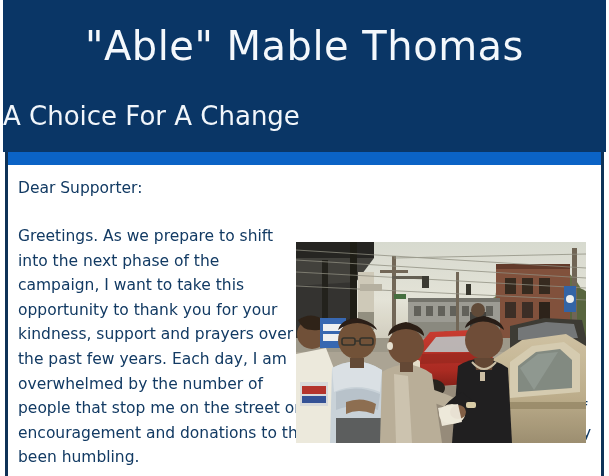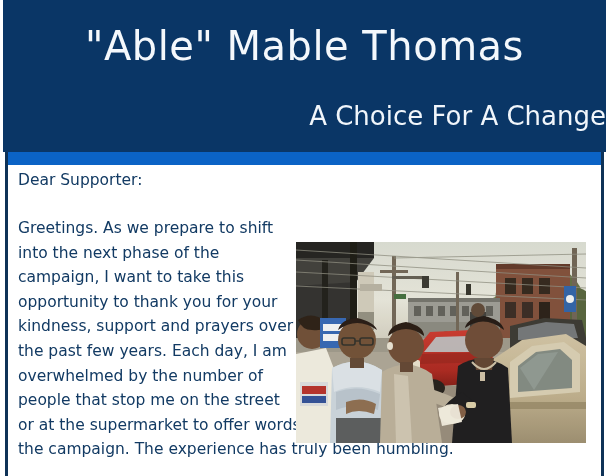--- a/index.html
+++ b/index.html
@@ -20,21 +20,21 @@
     overflow:hidden;
   }
   .banner-title{
     position:absolute;left:0;top:22px;width:100%;
     text-align:center;color:#f4f8fc;
     font-size:40px;font-weight:400;letter-spacing:0.5px;
     line-height:48px;white-space:nowrap;
   }
   .banner-subtitle{
     position:absolute;left:0;top:100px;width:100%;
-    text-align:right;color:#f1f6fb;
+    text-align:left;color:#f1f6fb;
     font-size:26px;font-weight:400;line-height:32px;white-space:nowrap;
   }
   .banner-stripe{
     position:absolute;left:6px;top:152px;width:597px;height:13px;
     background:#0b63c5;
   }
 
   
   .rule-left{
     position:absolute;left:5px;top:152px;width:3px;height:324px;
@@ -45,21 +45,21 @@
     background:#0e3257;
   }
 
   
   .letter{
     position:absolute;left:18px;top:170px;width:580px;height:306px;
     color:#123a63;
   }
   .salutation{
     font-size:15.5px;line-height:20px;font-weight:400;color:#123a63;
-    margin:0 0 26px 0;
+    margin:8px 0 26px 0;
   }
   .body-copy{
     font-size:15.5px;line-height:24.6px;font-weight:400;color:#123a63;
     margin:0;
   }
 
   
   .photo-float{
     float:right;width:296px;height:196px;
     margin:24px 0 0 6px;shape-margin:0;

